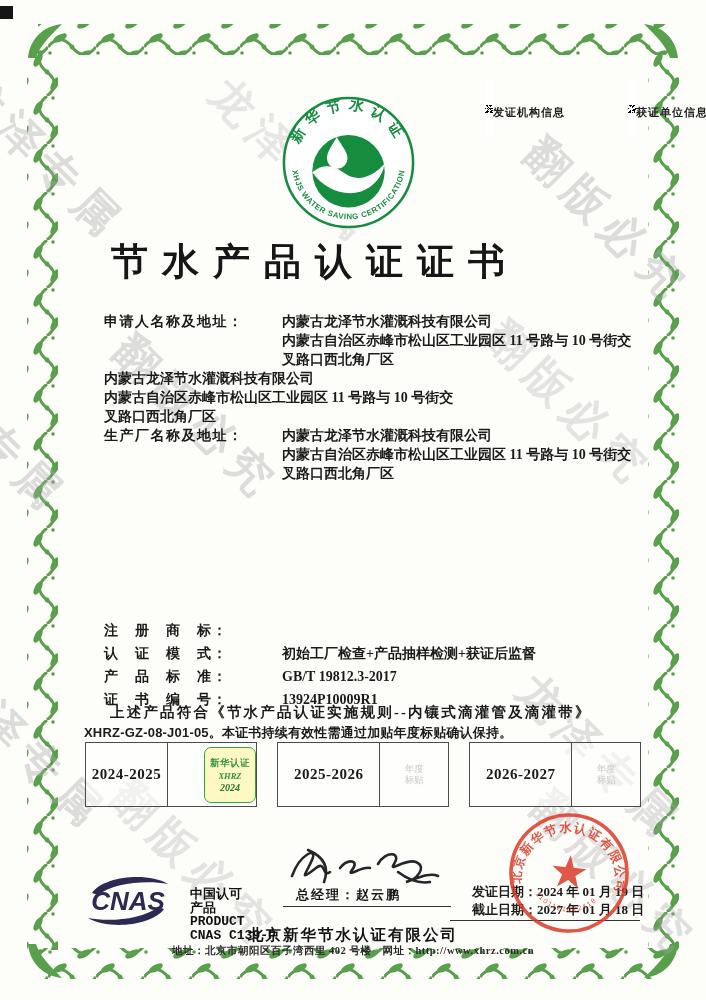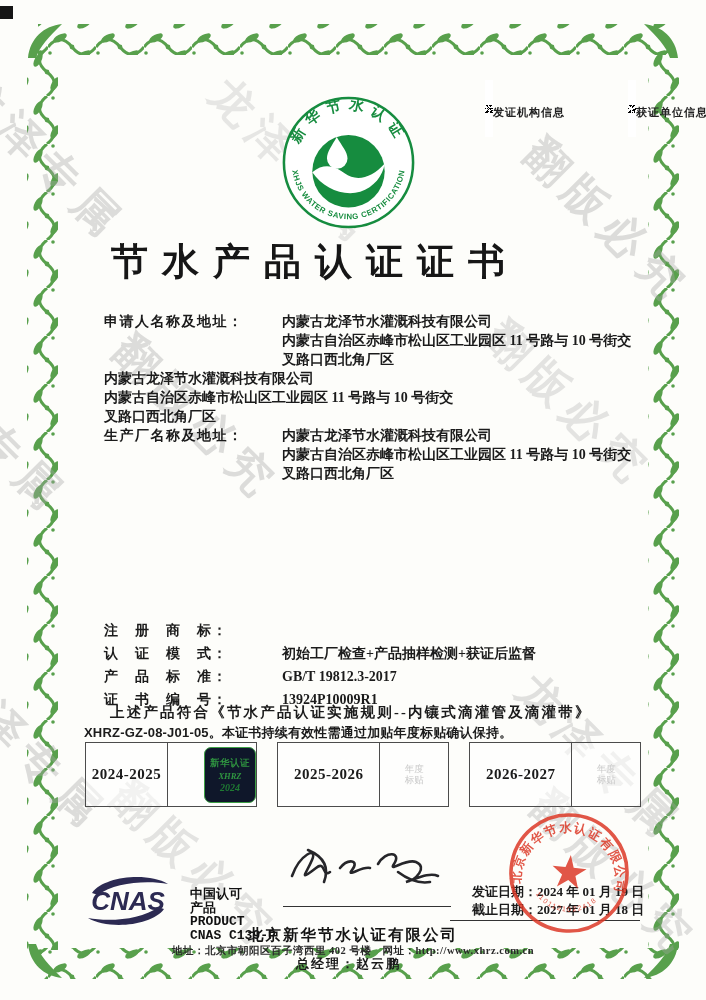--- a/index.html
+++ b/index.html
@@ -36,33 +36,33 @@
   .statement{position:absolute;left:84px;top:703px;width:544px;}
   .st1{font-size:14.5px;font-weight:700;letter-spacing:2.2px;text-indent:26px;line-height:19px;white-space:nowrap;}
   .st2{font-family:"Liberation Sans","DejaVu Sans",sans-serif;font-size:13px;font-weight:700;
        letter-spacing:.2px;line-height:18px;margin-top:2px;white-space:nowrap;}
   
   .vtable{position:absolute;left:85px;top:742px;width:556px;display:flex;gap:20px;}
   .vbox{width:172px;height:63px;border:1.3px solid #4c4c4c;display:flex;background:rgba(255,255,255,.55);}
   .vperiod{flex:1.5;display:flex;align-items:center;justify-content:center;
            font-size:15px;font-weight:700;letter-spacing:.5px;border-right:1.3px solid #4c4c4c;}
   .vslot{flex:1;display:flex;align-items:center;justify-content:center;}
-  .sticker{width:50px;height:54px;border:1.7px solid #3da045;border-radius:7px;background:#0f172a;
+  .sticker{width:50px;height:54px;border:1.7px solid #3da045;border-radius:7px;background:#fef9c3;
            display:flex;flex-direction:column;align-items:center;justify-content:center;color:#2f9440;margin-left:36px;}
   .stk1{font-size:9.5px;font-weight:700;letter-spacing:.5px;}
   .stk2{font-size:8.5px;font-weight:700;font-style:italic;margin-top:1px;}
   .stk3{font-size:10px;font-weight:700;font-style:italic;color:#1f7a33;margin-top:1px;}
   .ph{width:26px;color:#c9c9c9;font-size:9.5px;line-height:11px;text-align:center;}
   
   .cnas{position:absolute;left:76px;top:860px;display:flex;align-items:center;gap:10px;}
   .cnas-text{font-family:Liberation Mono, monospace;font-size:13px;
              font-weight:700;line-height:13.5px;color:#111;margin-top:28px;}
   .sig-svg{position:absolute;left:278px;top:838px;}
   .rule-sig{position:absolute;left:283px;top:906px;width:168px;border-top:1.5px solid #333;}
-  .manager{position:absolute;left:296px;top:955px;font-size:13px;font-weight:700;letter-spacing:2px;}
+  .manager{position:absolute;left:296px;top:886px;font-size:13px;font-weight:700;letter-spacing:2px;}
   .dates{position:absolute;left:472px;top:883px;font-size:13px;font-weight:700;line-height:18px;white-space:nowrap;}
   .rule-dates{position:absolute;left:450px;top:920px;width:190px;border-top:1.5px solid #333;}
   .company{position:absolute;left:0;top:925px;width:706px;text-align:center;
            font-size:15.5px;font-weight:700;letter-spacing:2px;color:#141414;}
   .addr{position:absolute;left:0;top:944px;width:706px;text-align:center;
         font-size:10.5px;font-weight:700;letter-spacing:.5px;color:#2a2a2a;}
   .seal{position:absolute;left:506px;top:810px;width:126px;height:126px;z-index:4;
         opacity:.85;transform:rotate(6deg);}
 </style>
 </head>

